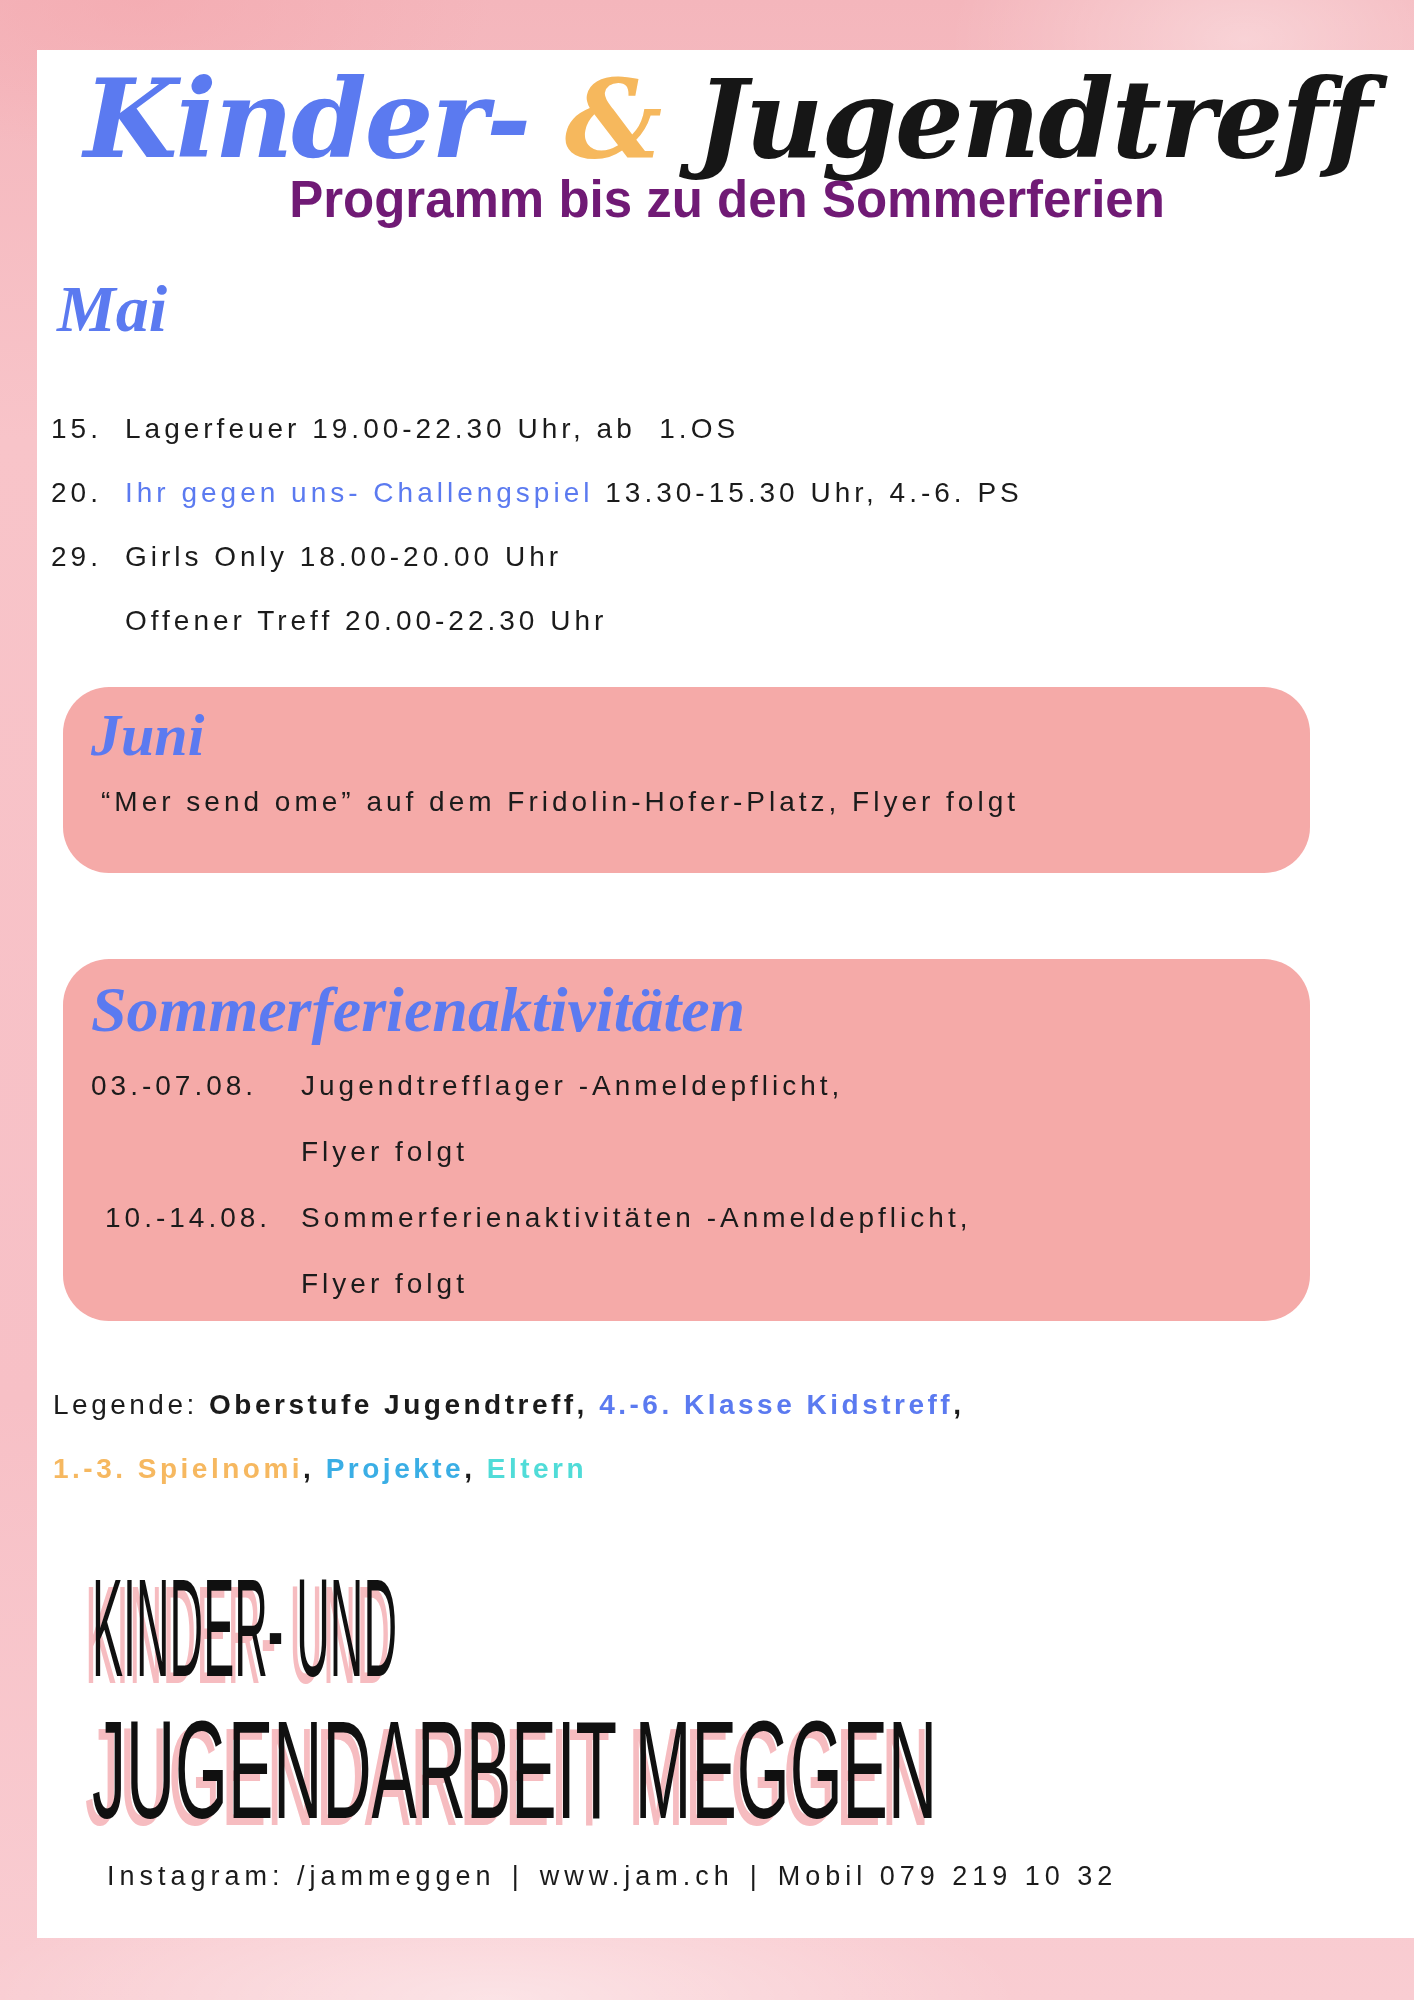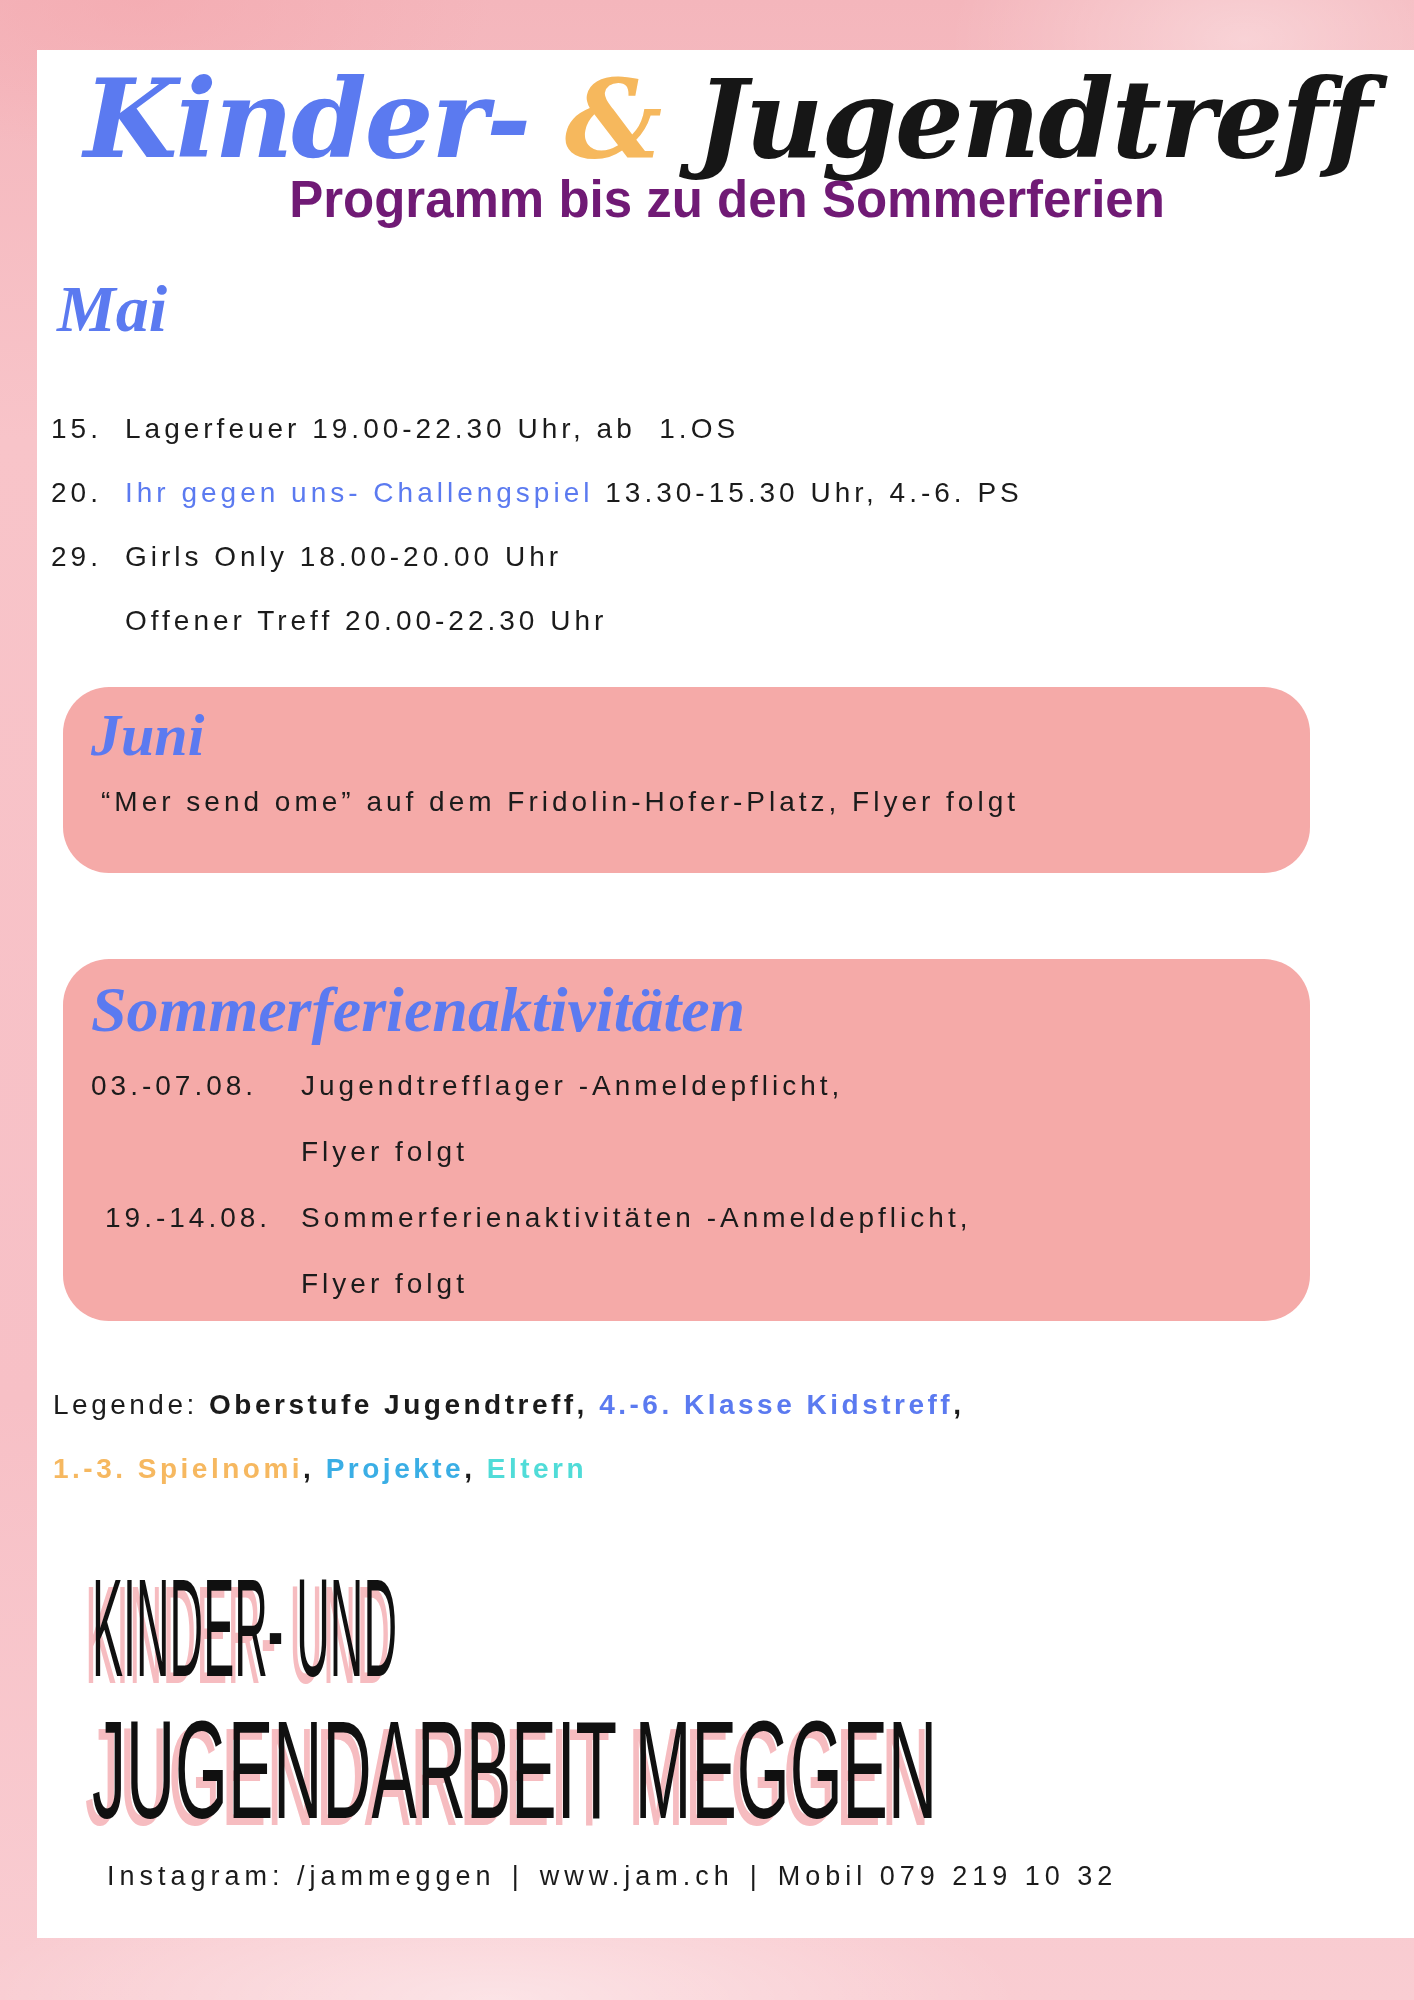--- a/index.html
+++ b/index.html
@@ -111,21 +111,21 @@
     <p class="event-line"><span class="bname">“Mer send ome”</span> <span>auf dem Fridolin-Hofer-Platz, Flyer folgt</span></p>
   </section>
 
   <section class="pinkbox sommer-box">
     <h2 class="script h-script sommer-heading">Sommerferienaktivitäten</h2>
     <div class="srow first">
       <span class="sdate">03.-07.08.</span>
       <span class="sbody"><span class="bname">Jugendtrefflager</span> <span>-Anmeldepflicht,</span><br><span>Flyer folgt</span></span>
     </div>
     <div class="srow second">
-      <span class="sdate">19.-14.08.</span>
+      <span class="sdate">10.-14.08.</span>
       <span class="sbody"><span class="bname">Sommerferienaktivitäten</span> <span>-Anmeldepflicht,</span><br><span>Flyer folgt</span></span>
     </div>
   </section>
 
   <p class="legend"><span>Legende:</span> <span class="lg-b">Oberstufe Jugendtreff</span><span class="lg-b">,</span> <span class="c-blue">4.-6. Klasse Kidstreff</span><span class="lg-b">,</span><br><span class="c-orange">1.-3. Spielnomi</span><span class="lg-b">,</span> <span class="c-sky">Projekte</span><span class="lg-b">,</span> <span class="c-teal">Eltern</span></p>
 
   <div class="logo">
     <svg width="330" height="122" viewBox="0 0 330 122">
       <text class="shadow" x="0" y="110" font-size="140" textLength="305" lengthAdjust="spacingAndGlyphs">KINDER- UND</text>
       <text class="front" x="7" y="103" font-size="140" textLength="305" lengthAdjust="spacingAndGlyphs">KINDER- UND</text>

